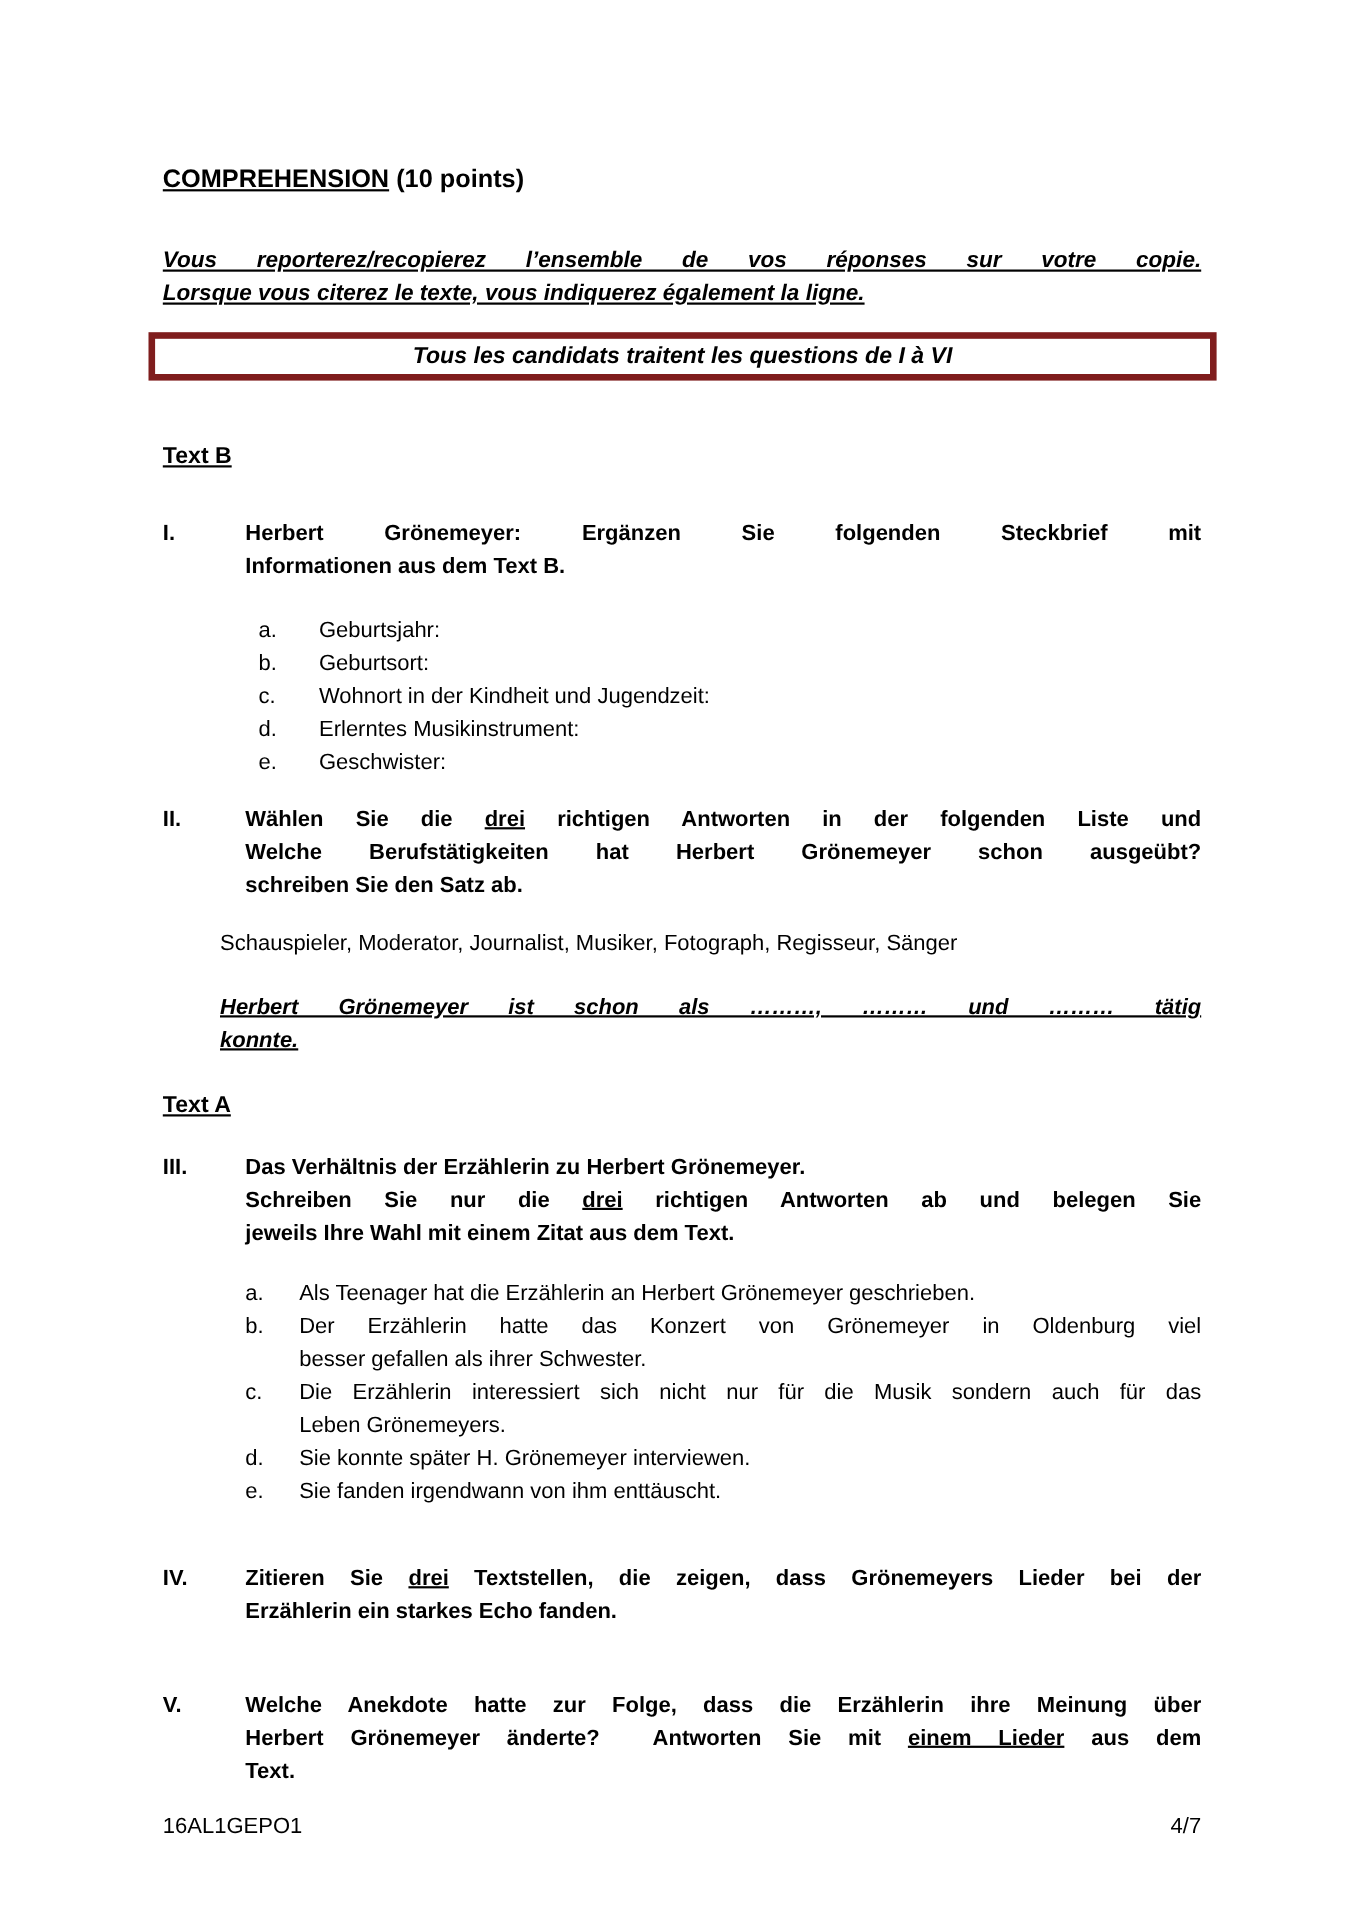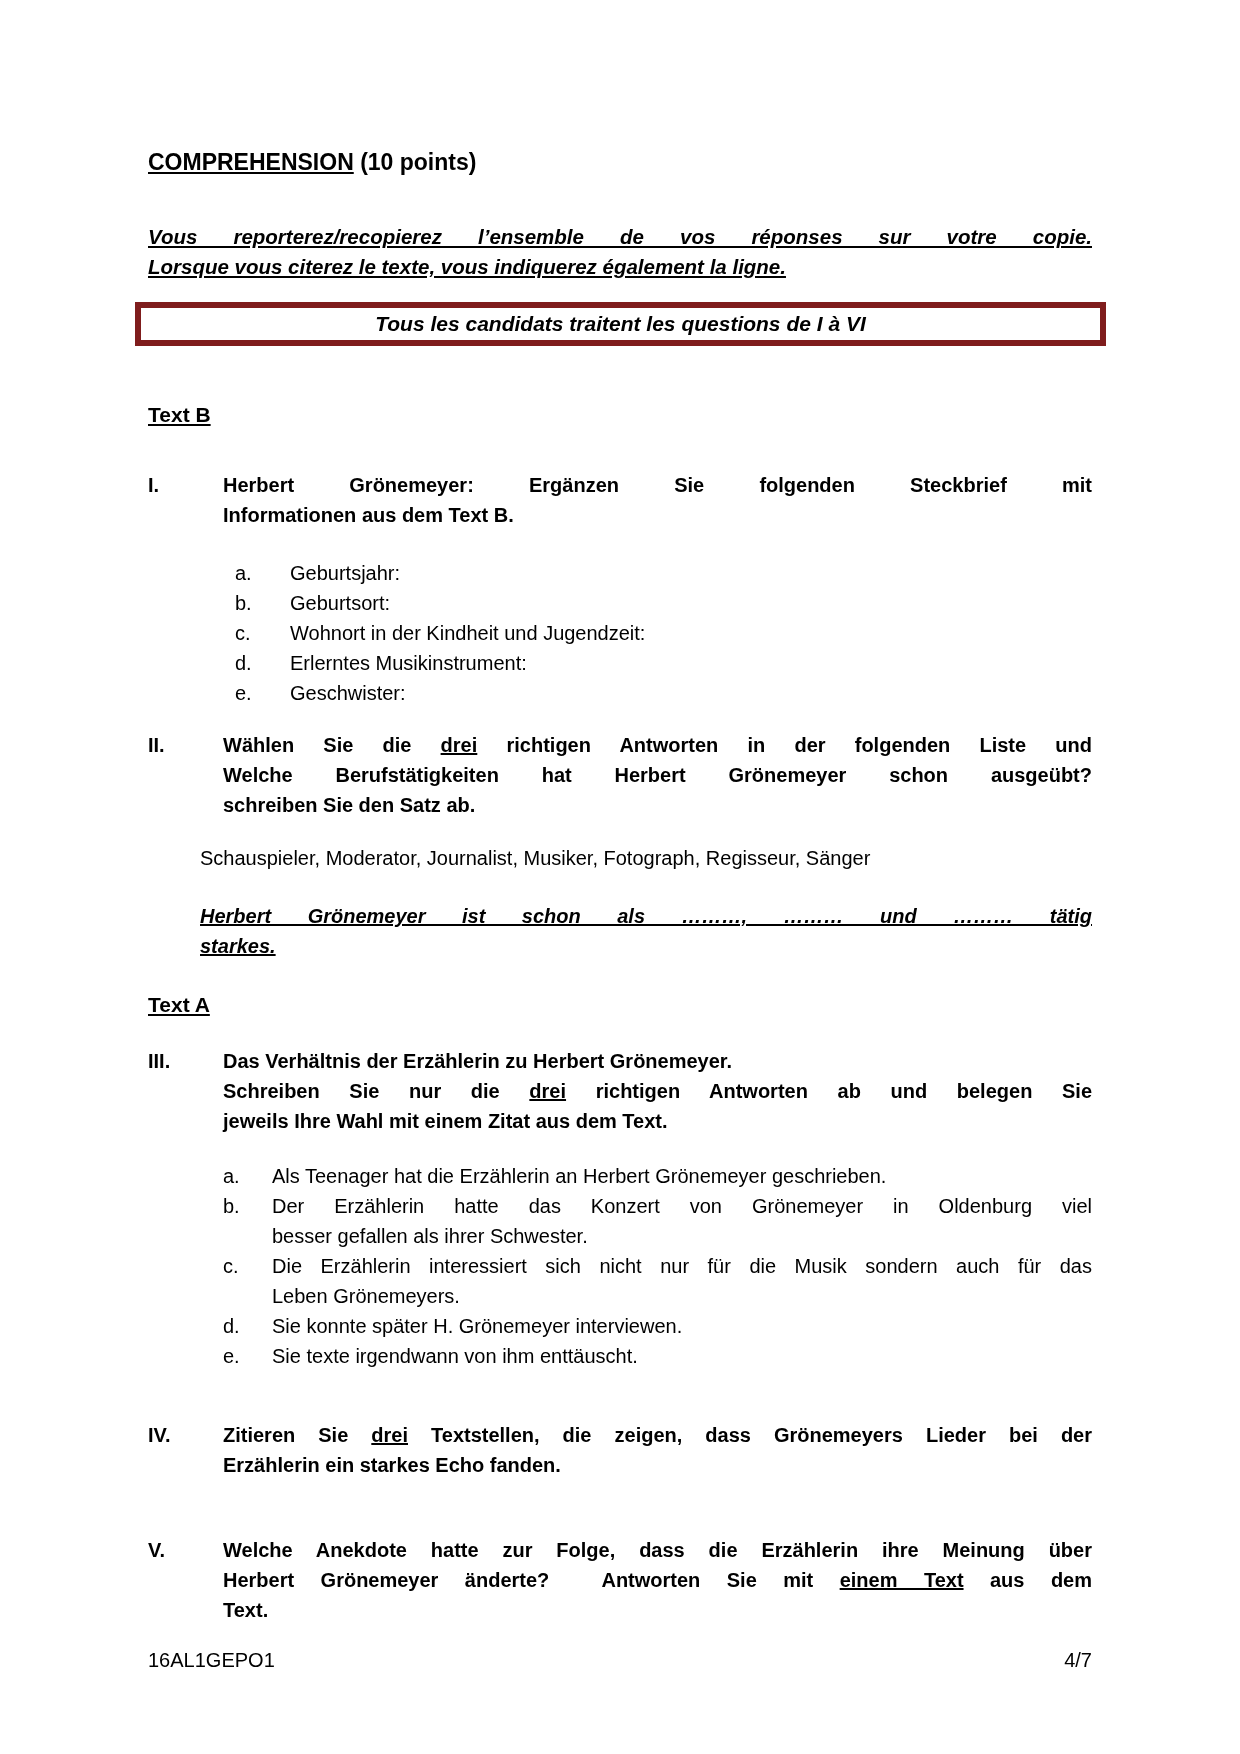--- a/index.html
+++ b/index.html
@@ -131,21 +131,21 @@
         <div class="tline stretch"><span>Wählen Sie die </span><span class="ul">drei</span><span> richtigen Antworten in der folgenden Liste und</span></div>
         <div class="tline stretch"><span>Welche Berufstätigkeiten hat Herbert Grönemeyer schon ausgeübt?</span></div>
         <div class="tline"><span>schreiben Sie den Satz ab.</span></div>
       </div>
   </div>
 
   <div class="indented" style="margin-top:23px">Schauspieler, Moderator, Journalist, Musiker, Fotograph, Regisseur, Sänger</div>
 
   <div class="indented bold-italic" style="margin-top:28px; margin-right:0">
       <div class="tline stretch"><span>Herbert Grönemeyer ist schon als ………, ……… und ……… tätig</span></div>
-      <div class="tline"><span>starkes.</span></div>
+      <div class="tline"><span>konnte.</span></div>
     </div>
 
   <div class="heading" style="margin-top:29px"><span class="ul">Text A</span></div>
 
   <div class="section" style="margin-top:26px">
     <div class="numeral">III.</div>
     <div class="sbody bold">
         <div class="tline"><span>Das Verhältnis der Erzählerin zu Herbert Grönemeyer.</span></div>
         <div class="tline stretch"><span>Schreiben Sie nur die </span><span class="ul">drei</span><span> richtigen Antworten ab und belegen Sie</span></div>
         <div class="tline"><span>jeweils Ihre Wahl mit einem Zitat aus dem Text.</span></div>
@@ -175,38 +175,38 @@
       </div>
     <div class="li">
         <div class="marker">d.</div>
         <div class="ltext">
           <div class="tline"><span>Sie konnte später H. Grönemeyer interviewen.</span></div>
         </div>
       </div>
     <div class="li">
         <div class="marker">e.</div>
         <div class="ltext">
-          <div class="tline"><span>Sie texte irgendwann von ihm enttäuscht.</span></div>
+          <div class="tline"><span>Sie fanden irgendwann von ihm enttäuscht.</span></div>
         </div>
       </div>
   </div>
 
   <div class="section" style="margin-top:49px">
     <div class="numeral">IV.</div>
     <div class="sbody bold">
         <div class="tline stretch"><span>Zitieren Sie </span><span class="ul">drei</span><span> Textstellen, die zeigen, dass Grönemeyers Lieder bei der</span></div>
         <div class="tline"><span>Erzählerin ein starkes Echo fanden.</span></div>
       </div>
   </div>
 
   <div class="section" style="margin-top:55px">
     <div class="numeral">V.</div>
     <div class="sbody bold">
         <div class="tline stretch"><span>Welche Anekdote hatte zur Folge, dass die Erzählerin ihre Meinung über</span></div>
-        <div class="tline stretch"><span>Herbert Grönemeyer änderte?&nbsp; Antworten Sie mit </span><span class="ul">einem Text</span><span> aus dem</span></div>
+        <div class="tline stretch"><span>Herbert Grönemeyer änderte?&nbsp; Antworten Sie mit </span><span class="ul">einem Lieder</span><span> aus dem</span></div>
         <div class="tline"><span>Text.</span></div>
       </div>
   </div>
 
   <div class="footer" style="margin-top:20px">
     <span>16AL1GEPO1</span>
     <span>4/7</span>
   </div>
 
 </div>

